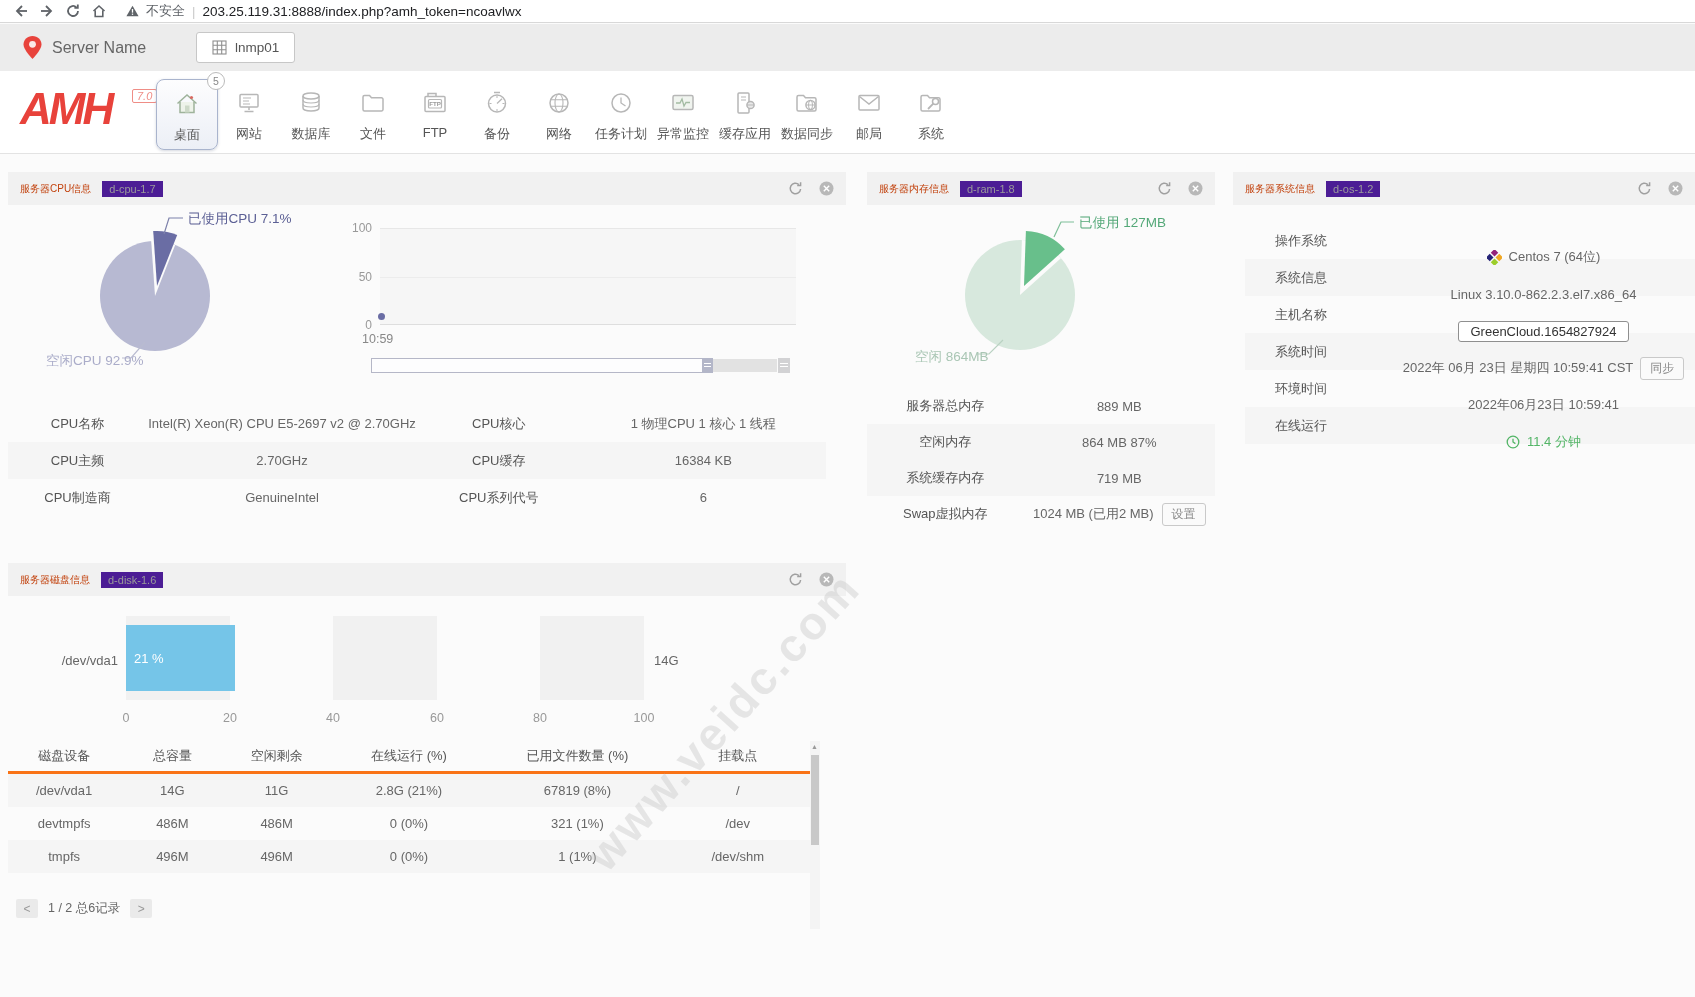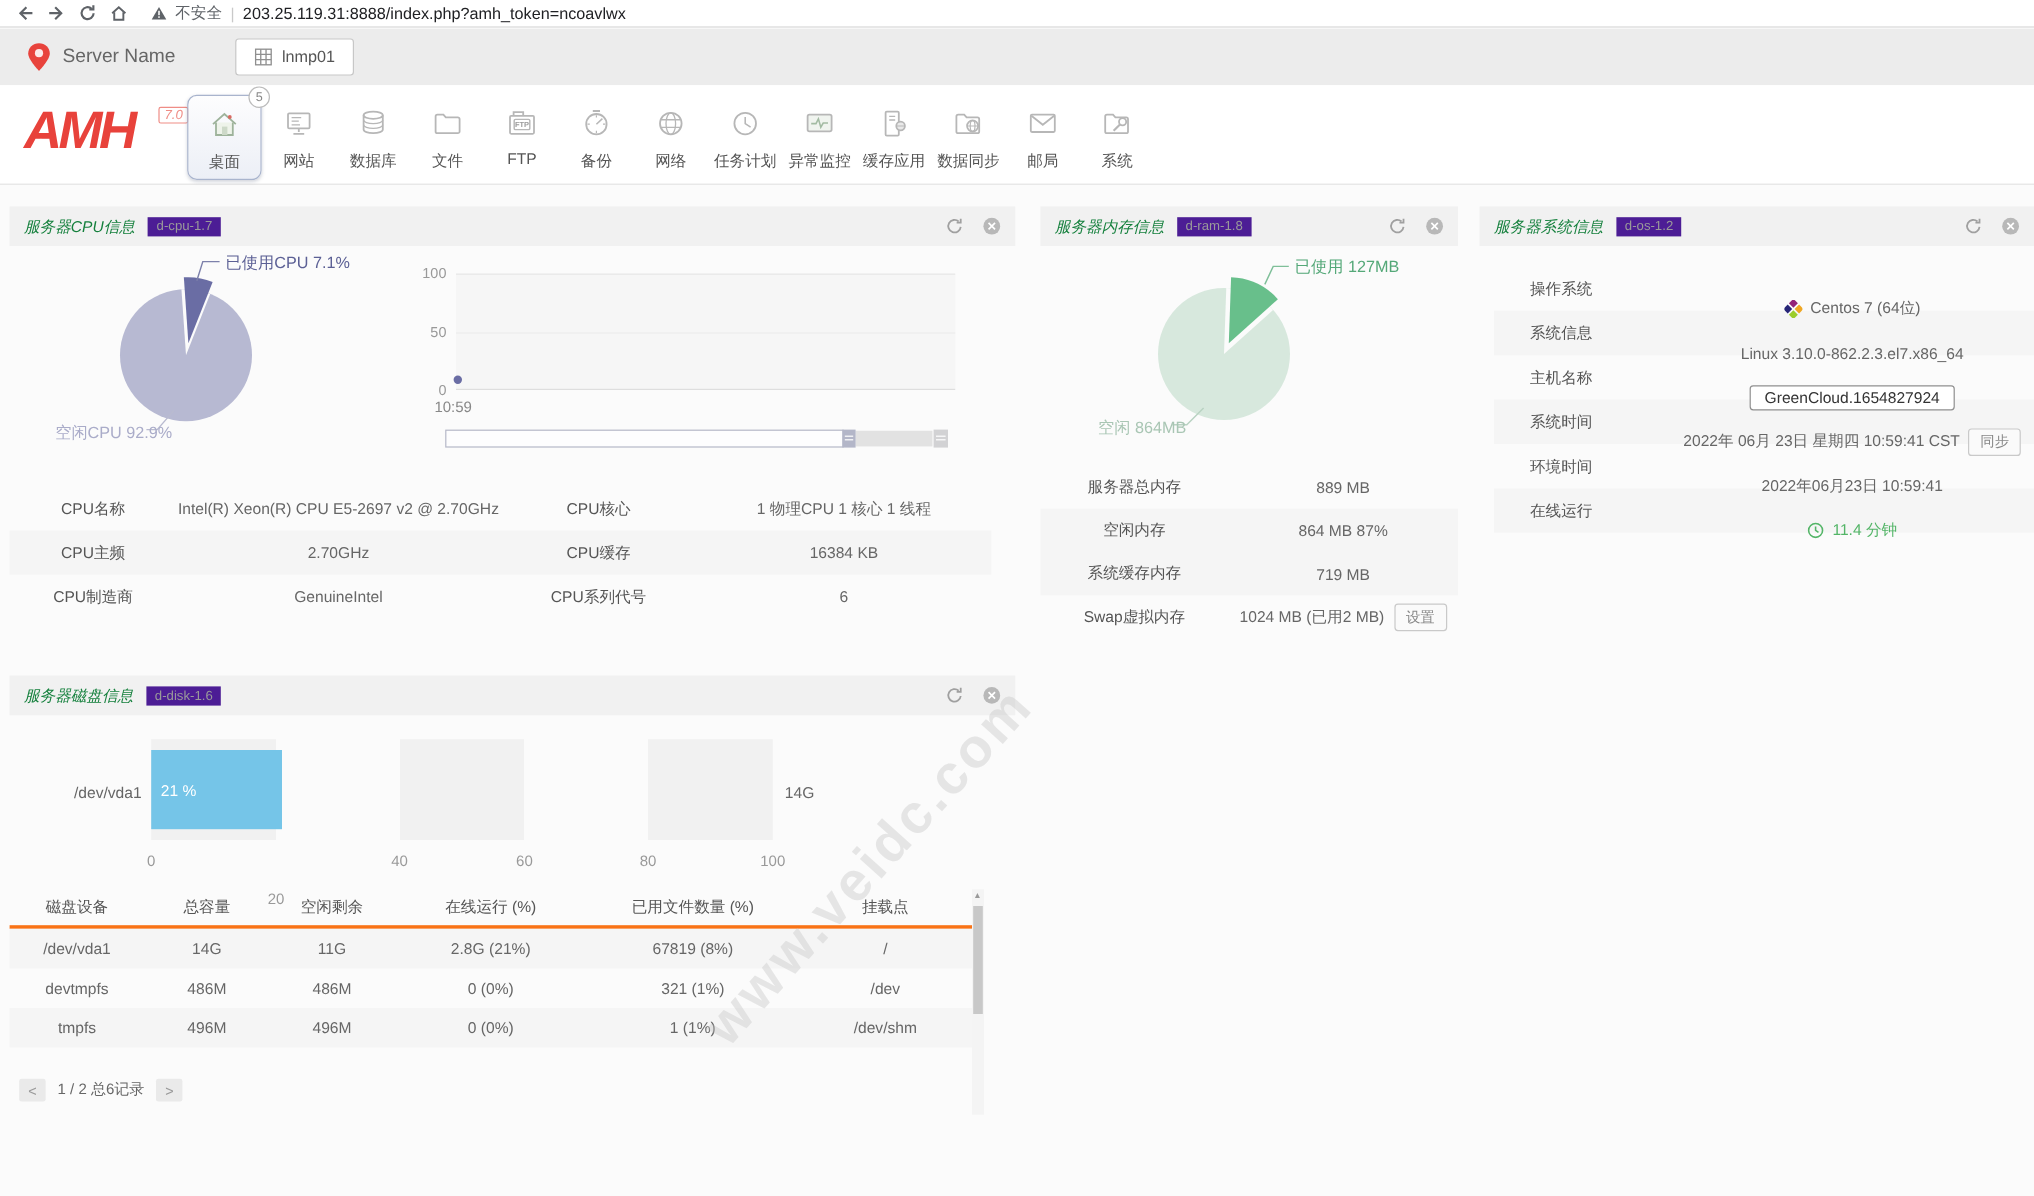--- a/index.html
+++ b/index.html
@@ -38,21 +38,21 @@
   .nav-item .nav-label { font-size:13px; color:#555; white-space:nowrap; }
   .nav-item.sel { border:1px solid #a9b4cd; border-radius:8px;
                   background:linear-gradient(#fdfdfe,#eceff6); box-shadow:0 1px 3px rgba(80,90,120,.25); }
   .nav-badge { position:absolute; top:-8px; right:-8px; width:18px; height:18px;
                border:1px solid #bbb; border-radius:50%; background:#fff; color:#888;
                font-size:10.5px; display:flex; align-items:center; justify-content:center; }
 
   
   .panel { position:absolute; }
   .phead { height:33px; background:#f1f1f1; display:flex; align-items:center; gap:11px; padding:0 12px; }
-  .ptitle { font-size:13px; color:#15803d;font-style:italic; }
+  .ptitle { font-size:10px; color:#c2410c; }
   .pbadge { background:#4c1d95; color:#9a9a9a; font-size:11px; padding:2px 7px; }
   .pactions { margin-left:auto; display:flex; align-items:center; gap:16px; }
   .pact { cursor:pointer; display:flex; }
 
   .trow { display:flex; align-items:center; height:37px; font-size:13px; color:#666; }
   .trow.alt { background:#f5f5f5; }
   .tc { text-align:center; }
 
   
   #cpu-panel  { left:8px;    top:172px; width:838px; height:350px; }
@@ -524,21 +524,21 @@
     </div>
 
     <div class="disk-chart">
       <div class="dc-bands"></div>
       <span class="dc-dev">/dev/vda1</span>
       <div class="dc-bar">
         <span>21 %</span>
       </div>
       <span class="dc-total">14G</span>
       <span class="dc-tick" style="left:102px;">0</span>
-      <span class="dc-tick" style="left:206px;margin-top:31px;">20</span>
+      <span class="dc-tick" style="left:206px;">20</span>
       <span class="dc-tick" style="left:309px;">40</span>
       <span class="dc-tick" style="left:413px;">60</span>
       <span class="dc-tick" style="left:516px;">80</span>
       <span class="dc-tick" style="left:620px;">100</span>
     </div>
 
     <div class="disk-table">
       <div class="trow hrow">
         <span class="tc dk0">磁盘设备</span>
         <span class="tc dk1">总容量</span>

